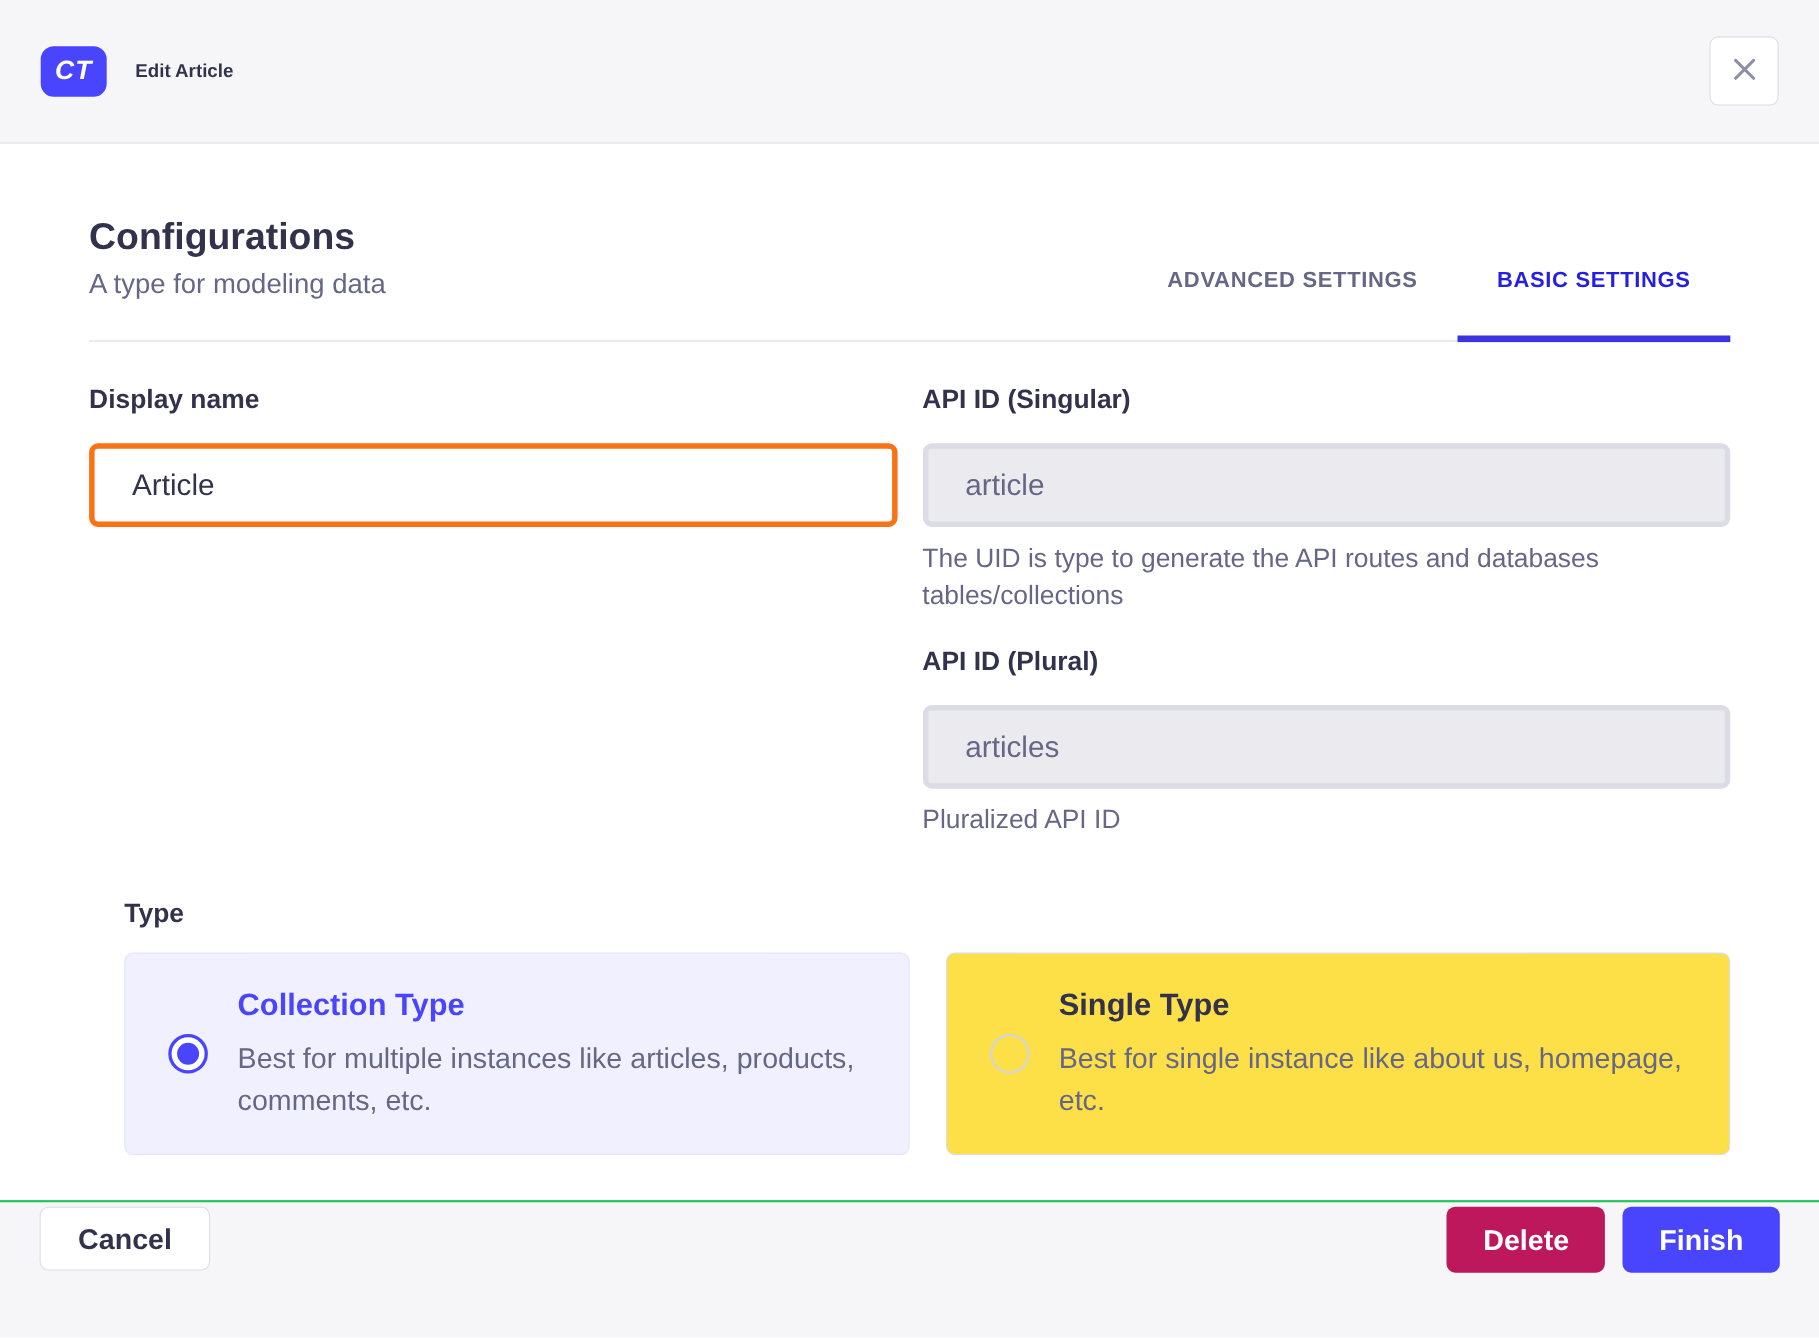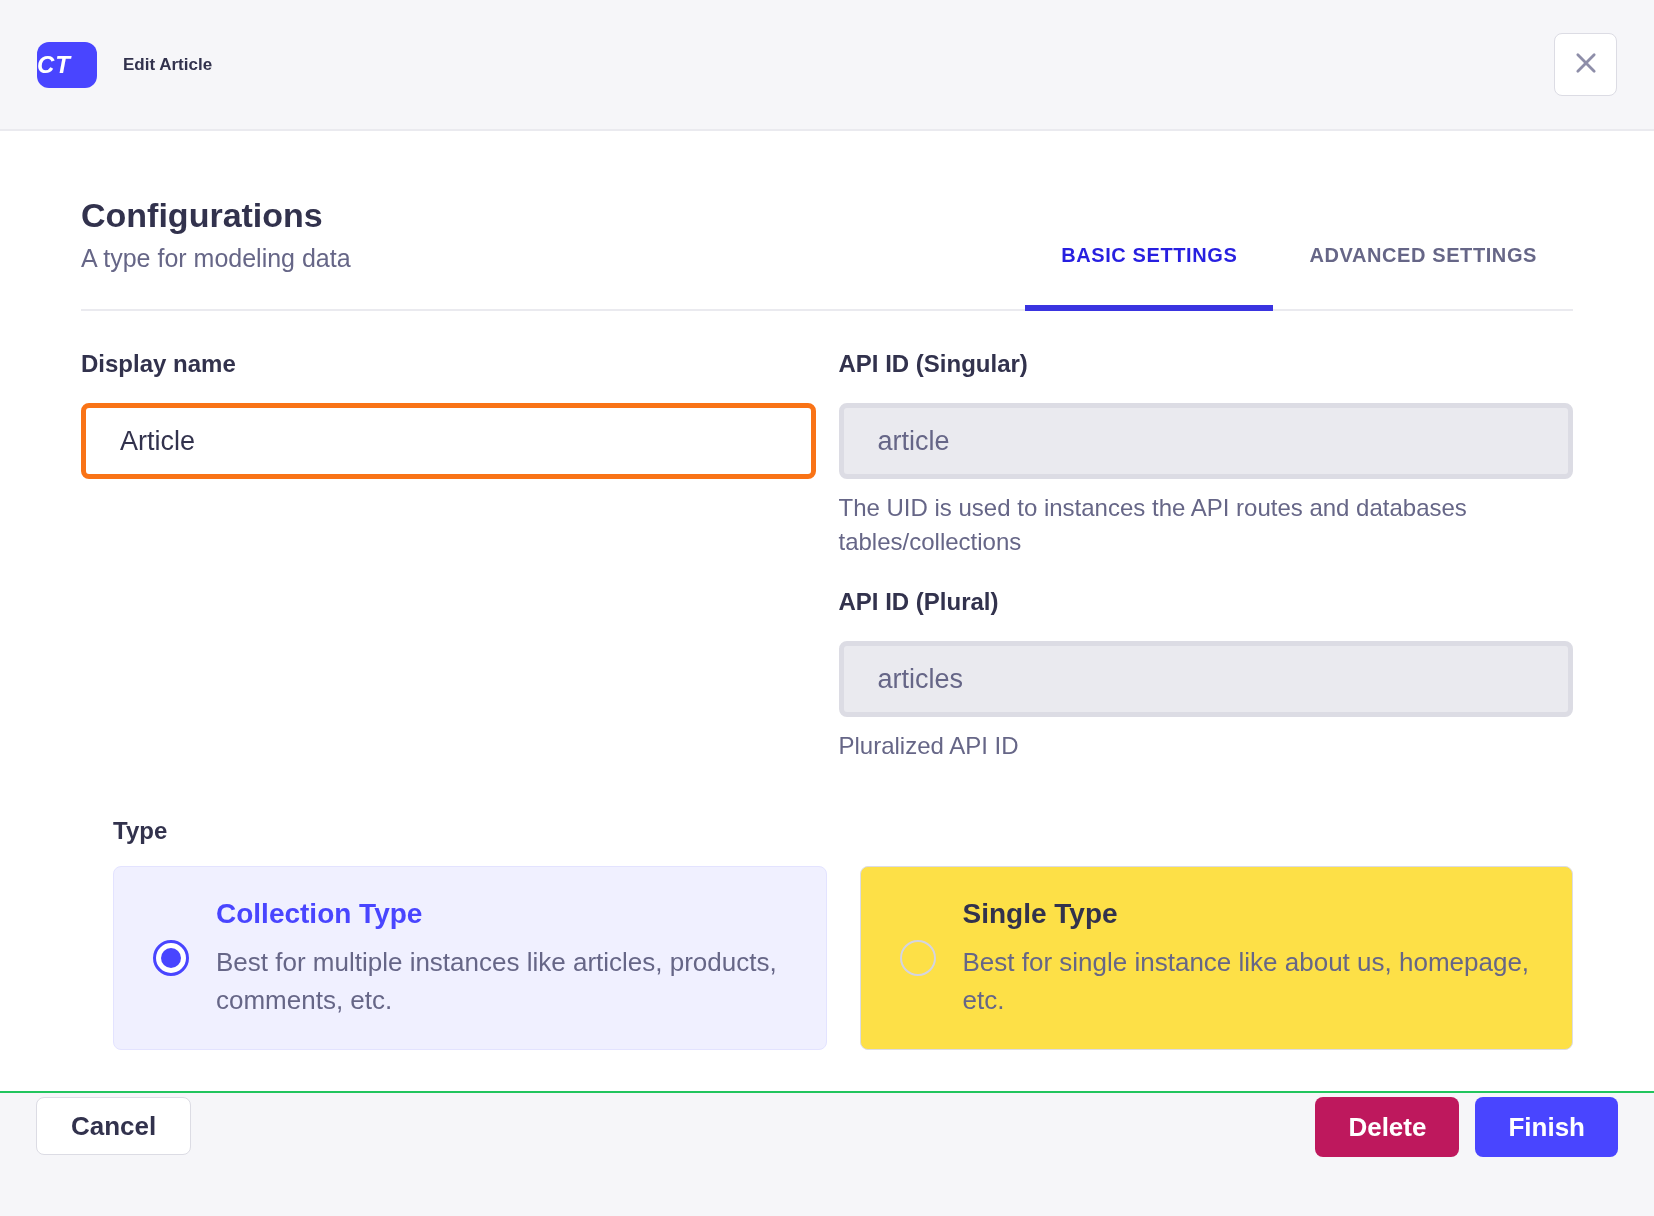--- a/index.html
+++ b/index.html
@@ -8,21 +8,21 @@
 
   .modal { width:1654px; height:1216px; display:flex; flex-direction:column; background:#ffffff; }
 
   
   .modal-header {
     height:131px; flex:0 0 131px; background:#f6f6f9; border-bottom:2px solid #eaeaef;
     display:flex; align-items:center; padding:0 37px;
   }
   .ct-badge {
     width:60px; height:46px; background:#4945ff; border-radius:12px;
-    display:flex; align-items:center; justify-content:flex-start;
+    display:flex; align-items:center; justify-content:center;
     color:#ffffff; font-weight:bold; font-style:italic; font-size:24px; letter-spacing:1px;
   }
   .header-title { margin-left:26px; font-size:17px; font-weight:bold; color:#32324d; }
   .header-spacer { flex:1; }
   .close-btn {
     width:63px; height:63px; background:#ffffff; border:1px solid #dcdce4; border-radius:8px;
     display:flex; align-items:center; justify-content:center; cursor:pointer;
   }
 
   
@@ -115,37 +115,37 @@
   </div>
 
   <div class="modal-body">
 
     <div class="section-head">
       <div class="section-titles">
         <div class="section-title">Configurations</div>
         <div class="section-subtitle">A type for modeling data</div>
       </div>
       <div class="tabs">
+        <div class="tab">ADVANCED SETTINGS</div>
         <div class="tab active">BASIC SETTINGS</div>
-        <div class="tab">ADVANCED SETTINGS</div>
       </div>
     </div>
 
     <div class="form-grid">
 
       <div class="field">
         <label class="field-label">Display name</label>
         <input class="text-input" type="text" value="Article" style="">
       </div>
 
       <div>
         <div class="field">
           <label class="field-label">API ID (Singular)</label>
           <input class="text-input" type="text" disabled="" value="article" style="">
-          <div class="field-hint">The UID is used to instances the API routes and databases tables/collections</div>
+          <div class="field-hint">The UID is type to generate the API routes and databases tables/collections</div>
         </div>
         <div class="field">
           <label class="field-label">API ID (Plural)</label>
           <input class="text-input" type="text" disabled="" value="articles" style="">
           <div class="field-hint">Pluralized API ID</div>
         </div>
       </div>
 
       <div class="type-block">
         <label class="field-label">Type</label>

